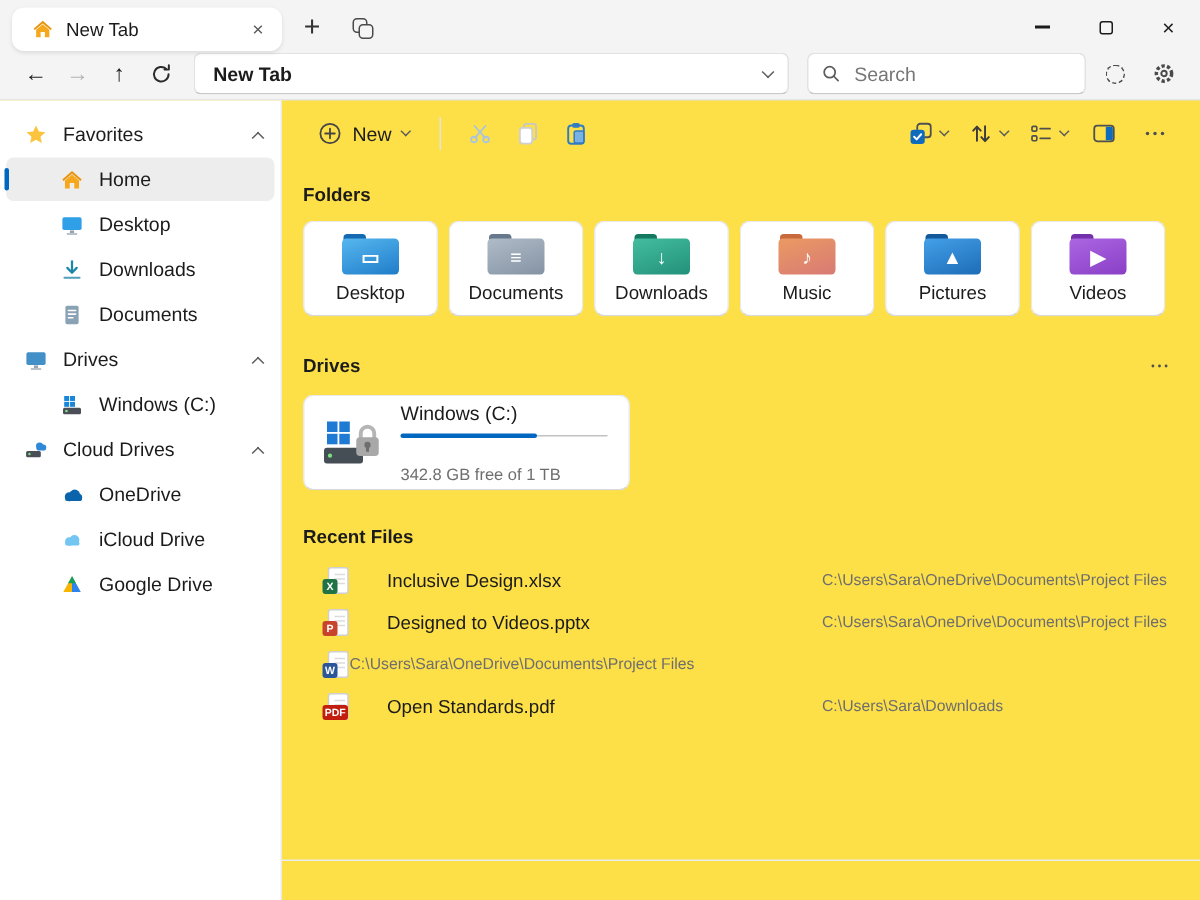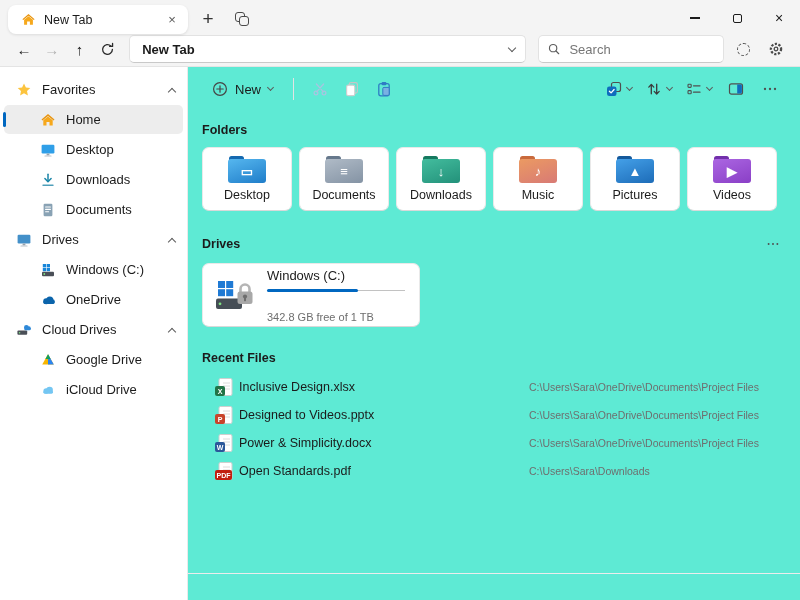--- a/index.html
+++ b/index.html
@@ -50,21 +50,21 @@
   .searchbox input::placeholder { color:#767676; }
   .roundbtn { width:28px; height:26px; margin-left:5px; border-radius:4px; display:flex; align-items:center; justify-content:center; }
   .dashed-circle { width:13px; height:13px; border:1.6px dashed #4f4f4f; border-radius:50%; display:block; }
 
   .chev { display:inline-block; width:6px; height:6px; border-right:1.3px solid #5c5c5c; border-bottom:1.3px solid #5c5c5c; }
   .chev.up { transform:rotate(-135deg); margin-top:4px; }
   .chev.down { transform:rotate(45deg); margin-bottom:3px; }
   .chev.sm { width:5px; height:5px; }
 
   
-  .main { flex:1; display:flex; background:#5eead4; border-top:1px solid #e4e4e4; min-height:0; }
+  .main { flex:1; display:flex; background:#fde047; border-top:1px solid #e4e4e4; min-height:0; }
   .sidebar { width:188px; flex:0 0 188px; border-right:1px solid #eaeaea; background:#fff; padding-top:7px; }
   .srow { height:29px; margin:1px 4px; border-radius:5px; display:flex; align-items:center; gap:10px; padding:0 8px 0 12px; font-size:13px; position:relative; }
   .srow.child { padding-left:36px; }
   .srow.selected { background:#ededed; }
   .srow .pill { position:absolute; left:-1px; top:7px; width:3px; height:15px; border-radius:2px; background:#0067c0; }
   .srow .lbl { flex:1; white-space:nowrap; overflow:hidden; }
   .sic { width:16px; height:16px; flex:0 0 16px; display:flex; align-items:center; justify-content:center; }
 
   .content { flex:1; display:flex; flex-direction:column; min-width:0; }
   .toolbar { height:44px; display:flex; align-items:center; padding:0 14px; flex:0 0 auto; }
@@ -97,21 +97,21 @@
   .pbar .fill { position:absolute; left:0; top:0; height:3px; border-radius:2px; background:#0067c0; }
   .drive-free { margin-top:19px; font-size:11px; color:#6e6e6e; }
 
   .recent-rows { margin-top:8px; }
   .rrow { height:28px; display:flex; align-items:center; }
   .fic { position:relative; width:18px; height:18px; flex:0 0 18px; margin-left:13px; }
   .fic svg { position:absolute; inset:0; }
   .badge { position:absolute; left:0; bottom:0; height:10px; min-width:10px; padding:0 1.5px; border-radius:2px;
            color:#fff; font-size:7px; font-weight:bold; line-height:1; display:flex; align-items:center; justify-content:center; }
   .badge:empty { display:none; }
-  .fname { margin-left:6px; width:290px; font-size:12.5px; white-space:nowrap; overflow:hidden; }
+  .fname { margin-left:25px; width:290px; font-size:12.5px; white-space:nowrap; overflow:hidden; }
   .fpath { font-size:10.5px; color:#6e6e6e; white-space:nowrap; }
 
   .statusbar { height:27px; border-top:1px solid #ececec; flex:0 0 auto; }
 </style>
 </head>
 <body>
 
 <div class="window">
 
   <div class="titlebar">
@@ -257,69 +257,69 @@
                 <rect x="2.8" y="5.9" width="3.3" height="3.3"></rect>
                 <rect x="6.7" y="5.9" width="3.3" height="3.3"></rect>
               </g>
               <rect x="2" y="9.8" width="12" height="4.4" rx="1" fill="#4a4f57"></rect>
               <circle cx="4.3" cy="12" r="0.9" fill="#7ee081"></circle>
             </svg>
           </span>
         <span class="lbl">Windows (C:)</span>
       </div>
 
-      <div class="srow child">
-        <span class="sic">
-            <svg width="16" height="16" viewBox="0 0 16 16">
-              <g fill="#0b64ab">
-                <circle cx="6.2" cy="9.2" r="3"></circle>
-                <circle cx="9.8" cy="8" r="3.6"></circle>
-                <circle cx="12.4" cy="9.6" r="2.4"></circle>
-                <rect x="3.4" y="9.2" width="11.2" height="2.8" rx="1.4"></rect>
-              </g>
-            </svg>
-          </span>
-        <span class="lbl">OneDrive</span>
-      </div>
       <div class="srow">
         <span class="sic">
             <svg width="16" height="16" viewBox="0 0 16 16">
               <rect x="1.4" y="8.6" width="9.8" height="4.2" rx="1" fill="#4a4f57"></rect>
               <circle cx="3.6" cy="10.7" r="0.8" fill="#7ee081"></circle>
               <g fill="#2f89d8">
                 <circle cx="10.4" cy="5.4" r="2.4"></circle>
                 <circle cx="12.9" cy="6.2" r="1.9"></circle>
                 <rect x="8.3" y="5.8" width="6.4" height="2.5" rx="1.25"></rect>
               </g>
             </svg>
           </span>
         <span class="lbl">Cloud Drives</span>
         <span class="chev up"></span>
       </div>
       <div class="srow child">
         <span class="sic">
             <svg width="16" height="16" viewBox="0 0 16 16">
-              <polygon points="8,2.2 2.2,12.6 13.8,12.6" fill="#f7b500"></polygon>
-              <polygon points="8,2.2 13.8,12.6 8,12.6" fill="#2b84f0"></polygon>
-              <polygon points="8,2.2 5.4,6.9 10.6,6.9" fill="#15a05a"></polygon>
-            </svg>
-          </span>
-        <span class="lbl">Google Drive</span>
+              <g fill="#0b64ab">
+                <circle cx="6.2" cy="9.2" r="3"></circle>
+                <circle cx="9.8" cy="8" r="3.6"></circle>
+                <circle cx="12.4" cy="9.6" r="2.4"></circle>
+                <rect x="3.4" y="9.2" width="11.2" height="2.8" rx="1.4"></rect>
+              </g>
+            </svg>
+          </span>
+        <span class="lbl">OneDrive</span>
       </div>
       <div class="srow child">
         <span class="sic">
             <svg width="16" height="16" viewBox="0 0 16 16">
               <g fill="#74c6f2">
                 <circle cx="6.2" cy="9" r="2.8"></circle>
                 <circle cx="9.6" cy="8" r="3.3"></circle>
                 <rect x="3.4" y="8.8" width="9.6" height="2.9" rx="1.45"></rect>
               </g>
             </svg>
           </span>
         <span class="lbl">iCloud Drive</span>
+      </div>
+      <div class="srow child">
+        <span class="sic">
+            <svg width="16" height="16" viewBox="0 0 16 16">
+              <polygon points="8,2.2 2.2,12.6 13.8,12.6" fill="#f7b500"></polygon>
+              <polygon points="8,2.2 13.8,12.6 8,12.6" fill="#2b84f0"></polygon>
+              <polygon points="8,2.2 5.4,6.9 10.6,6.9" fill="#15a05a"></polygon>
+            </svg>
+          </span>
+        <span class="lbl">Google Drive</span>
       </div>
 
     </aside>
 
     <section class="content">
 
       <div class="toolbar">
         <div class="newbtn">
           <svg width="16" height="16" viewBox="0 0 16 16">
               <circle cx="8" cy="8" r="6.4" fill="none" stroke="#454545" stroke-width="1.2"></circle>
@@ -502,21 +502,20 @@
 
 
           <div class="rrow">
             <span class="fic">
               <svg viewBox="0 0 18 18">
                   <rect x="4" y="0.5" width="13" height="17" rx="1.5" fill="#fff" stroke="#cfcfcf"></rect>
                   <path d="M8 5h7M8 8h7M8 11h7" stroke="#dcdcdc" stroke-width="1"></path>
                 </svg>
               <span class="badge" style="background: rgb(43, 87, 154);">W</span>
             </span>
-            <span class="fname">Power &amp; Simplicity.docx</span>
             <span class="fpath">C:\Users\Sara\OneDrive\Documents\Project Files</span>
           </div>
 
           <div class="rrow">
             <span class="fic">
               <svg viewBox="0 0 18 18">
                   <rect x="4" y="0.5" width="13" height="17" rx="1.5" fill="#fff" stroke="#cfcfcf"></rect>
                   <path d="M8 5h7M8 8h7M8 11h7" stroke="#dcdcdc" stroke-width="1"></path>
                 </svg>
               <span class="badge" style="background: rgb(193, 30, 15);">PDF</span>

